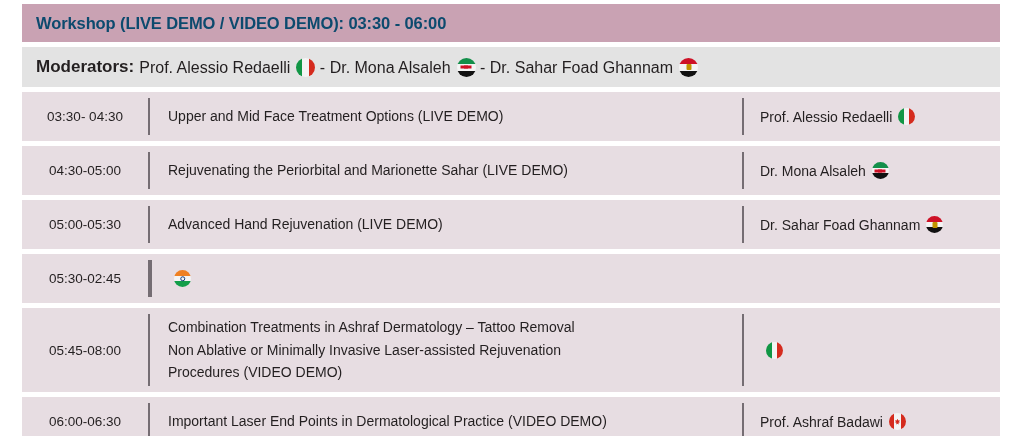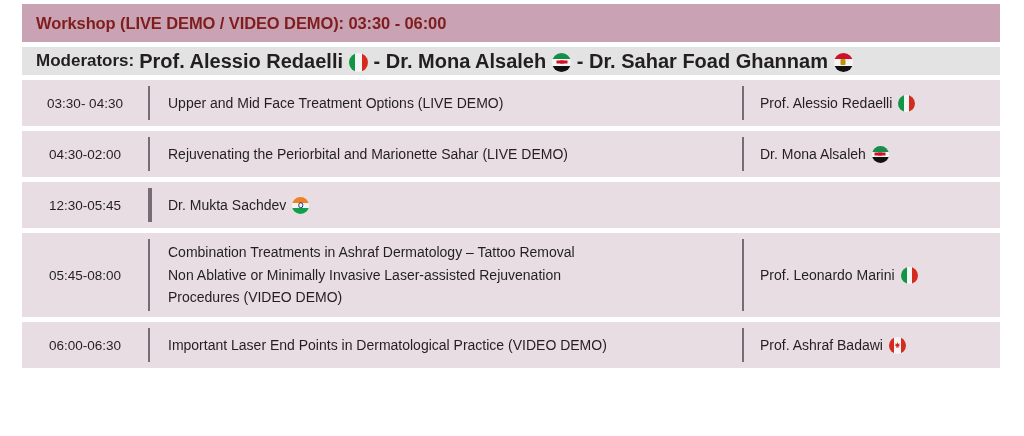--- a/index.html
+++ b/index.html
@@ -28,42 +28,42 @@
     height: 38px;
     display: flex;
     align-items: center;
     padding-left: 14px;
     box-sizing: border-box;
   }
   .title-band .title-text {
     font-size: 16.5px;
     font-weight: bold;
     letter-spacing: -0.1px;
-    color: #7f1d1d;
+    color: #0c4a6e;
   }
 
   
   .mod-band {
     background: #e3e3e3;
-    height: 28px;
+    height: 40px;
     margin-top: 5px;
     display: flex;
     align-items: center;
     padding-left: 14px;
     box-sizing: border-box;
     white-space: nowrap;
   }
   .mod-label {
     font-size: 17px;
     font-weight: bold;
     margin-right: 5px;
   }
   .mod-list {
-    font-size: 20px;
-    font-weight: bold;
+    font-size: 16px;
+    font-weight: normal;
   }
 
   
   .rows { margin-top: 5px; }
 
   .row {
     background: #e7dde2;
     display: flex;
     align-items: stretch;
     margin-bottom: 5px;
@@ -72,21 +72,21 @@
   }
 
   .cell-time {
     width: 126px;
     flex: 0 0 126px;
     display: flex;
     align-items: center;
     justify-content: center;
     font-size: 13.5px;
     text-align: center;
-    padding: 7px 2px;
+    padding: 17px 2px;
     box-sizing: border-box;
   }
 
   .divider {
     width: 2px;
     flex: 0 0 2px;
     background: #756d73;
     margin: 6px 0;
   }
 
@@ -226,50 +226,58 @@
       <div class="divider"></div>
       <div class="cell-topic">Upper and Mid Face Treatment  Options (LIVE DEMO)</div>
       <div class="divider"></div>
       <div class="cell-speaker">
         <span>Prof. Alessio Redaelli</span>
           <span class="flag flag-italy"></span>
       </div>
     </div>
 
     <div class="row">
-      <div class="cell-time">04:30-02:00</div>
+      <div class="cell-time">04:30-05:00</div>
       <div class="divider"></div>
       <div class="cell-topic">Rejuvenating the Periorbital and Marionette Sahar (LIVE DEMO)</div>
       <div class="divider"></div>
       <div class="cell-speaker">
         <span>Dr. Mona Alsaleh</span>
           <span class="flag flag-syria"></span>
       </div>
     </div>
 
-
-    <div class="row">
-      <div class="cell-time">12:30-05:45</div>
-      <div class="divider"></div>
-      <div class="divider"></div>
-      <div class="cell-speaker">
-        <span>Dr. Mukta Sachdev</span>
+    <div class="row">
+      <div class="cell-time">05:00-05:30</div>
+      <div class="divider"></div>
+      <div class="cell-topic">Advanced Hand Rejuvenation  (LIVE DEMO)</div>
+      <div class="divider"></div>
+      <div class="cell-speaker">
+        <span>Dr. Sahar Foad Ghannam</span>
+          <span class="flag flag-egypt"></span>
+      </div>
+    </div>
+
+    <div class="row">
+      <div class="cell-time">05:30-02:45</div>
+      <div class="divider"></div>
+      <div class="divider"></div>
+      <div class="cell-speaker">
           <span class="flag flag-india"></span>
       </div>
     </div>
 
     <div class="row">
       <div class="cell-time">05:45-08:00</div>
       <div class="divider"></div>
       <div class="cell-topic">Combination Treatments in Ashraf Dermatology – Tattoo Removal
 Non Ablative or Minimally Invasive Laser-assisted Rejuvenation
 Procedures (VIDEO DEMO)</div>
       <div class="divider"></div>
       <div class="cell-speaker">
-        <span>Prof. Leonardo Marini</span>
           <span class="flag flag-italy"></span>
       </div>
     </div>
 
     <div class="row">
       <div class="cell-time">06:00-06:30</div>
       <div class="divider"></div>
       <div class="cell-topic">Important Laser End Points in Dermatological Practice (VIDEO DEMO)</div>
       <div class="divider"></div>
       <div class="cell-speaker">

